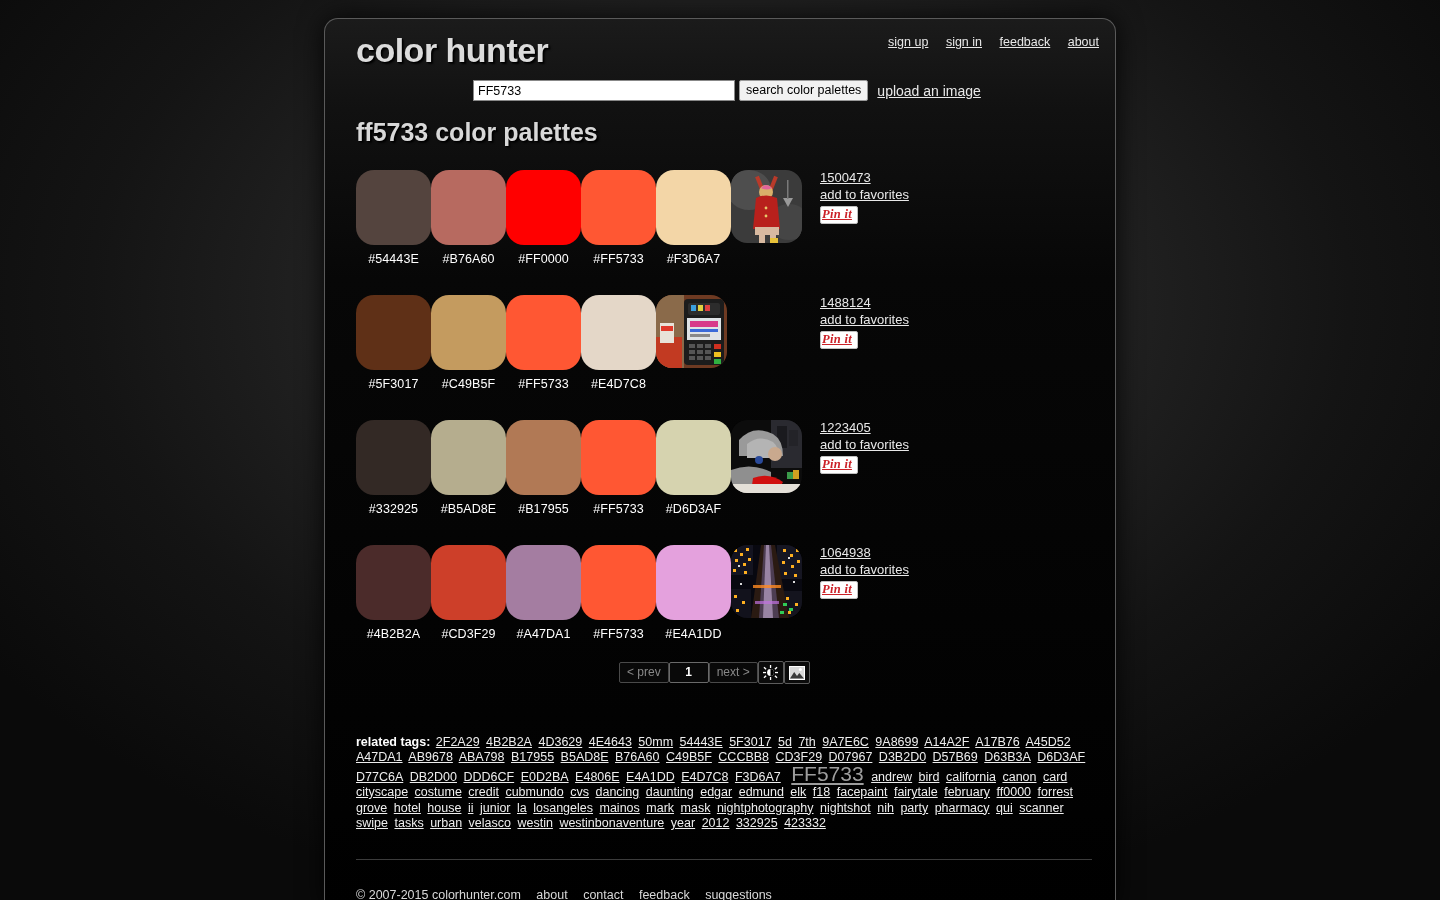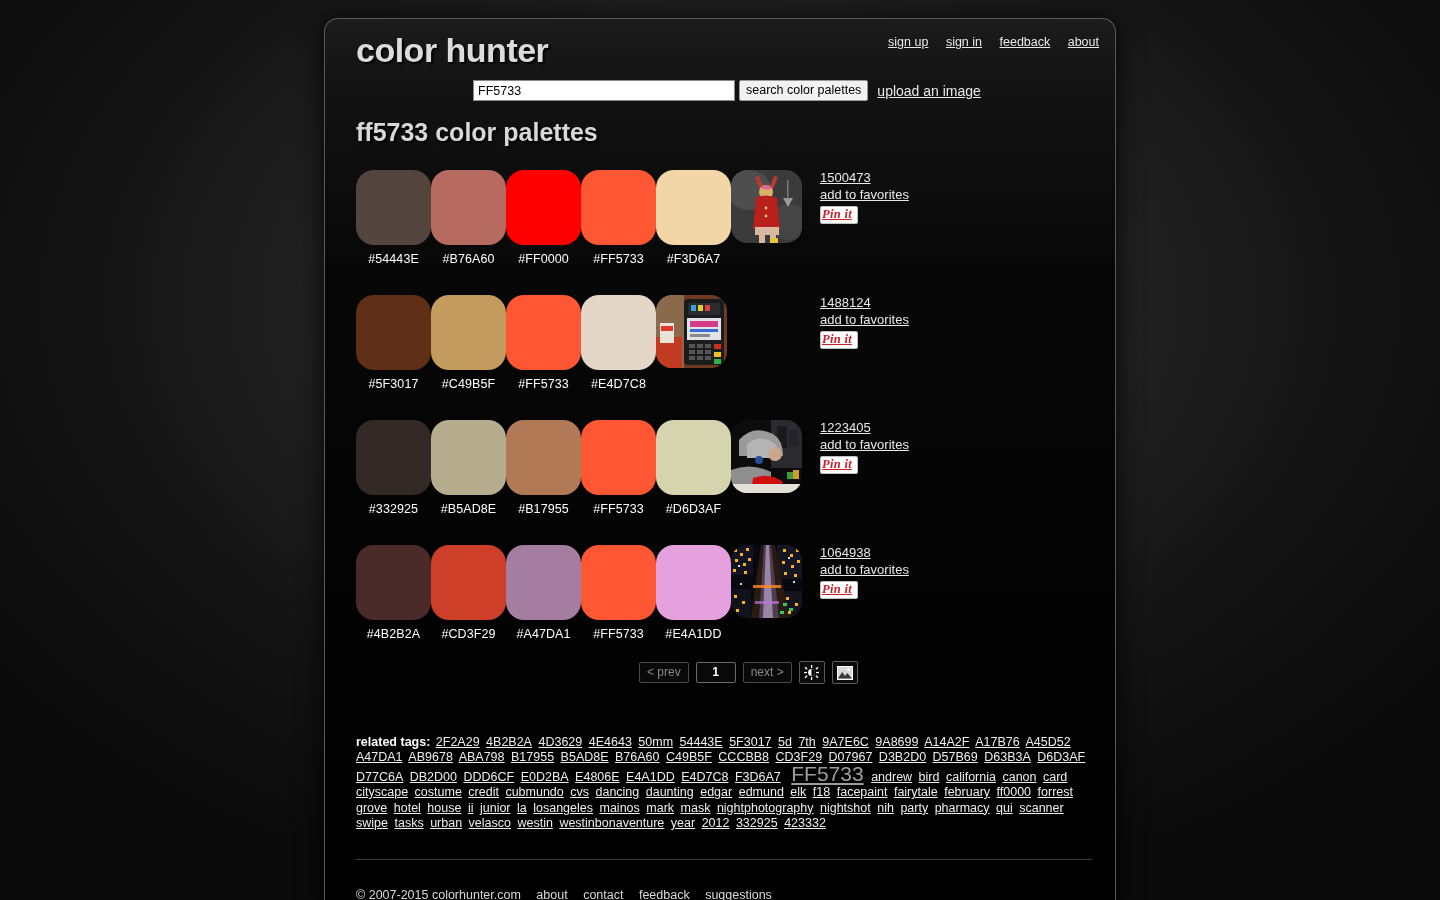--- a/index.html
+++ b/index.html
@@ -204,22 +204,20 @@
     letter-spacing: 0.3px;
   }
 
   
   #pagination {
     position: absolute;
     left: 294px;
     top: 642px;
     display: flex;
     align-items: center;
-    gap: 7px;
-    margin-left: 20px;
   }
   .page-btn {
     min-width: 24px;
     height: 19px;
     padding: 0 7px;
     border: 1px solid #4a4a4a;
     border-radius: 2px;
     background: #090909;
     color: #888888;
     font-size: 12px;

